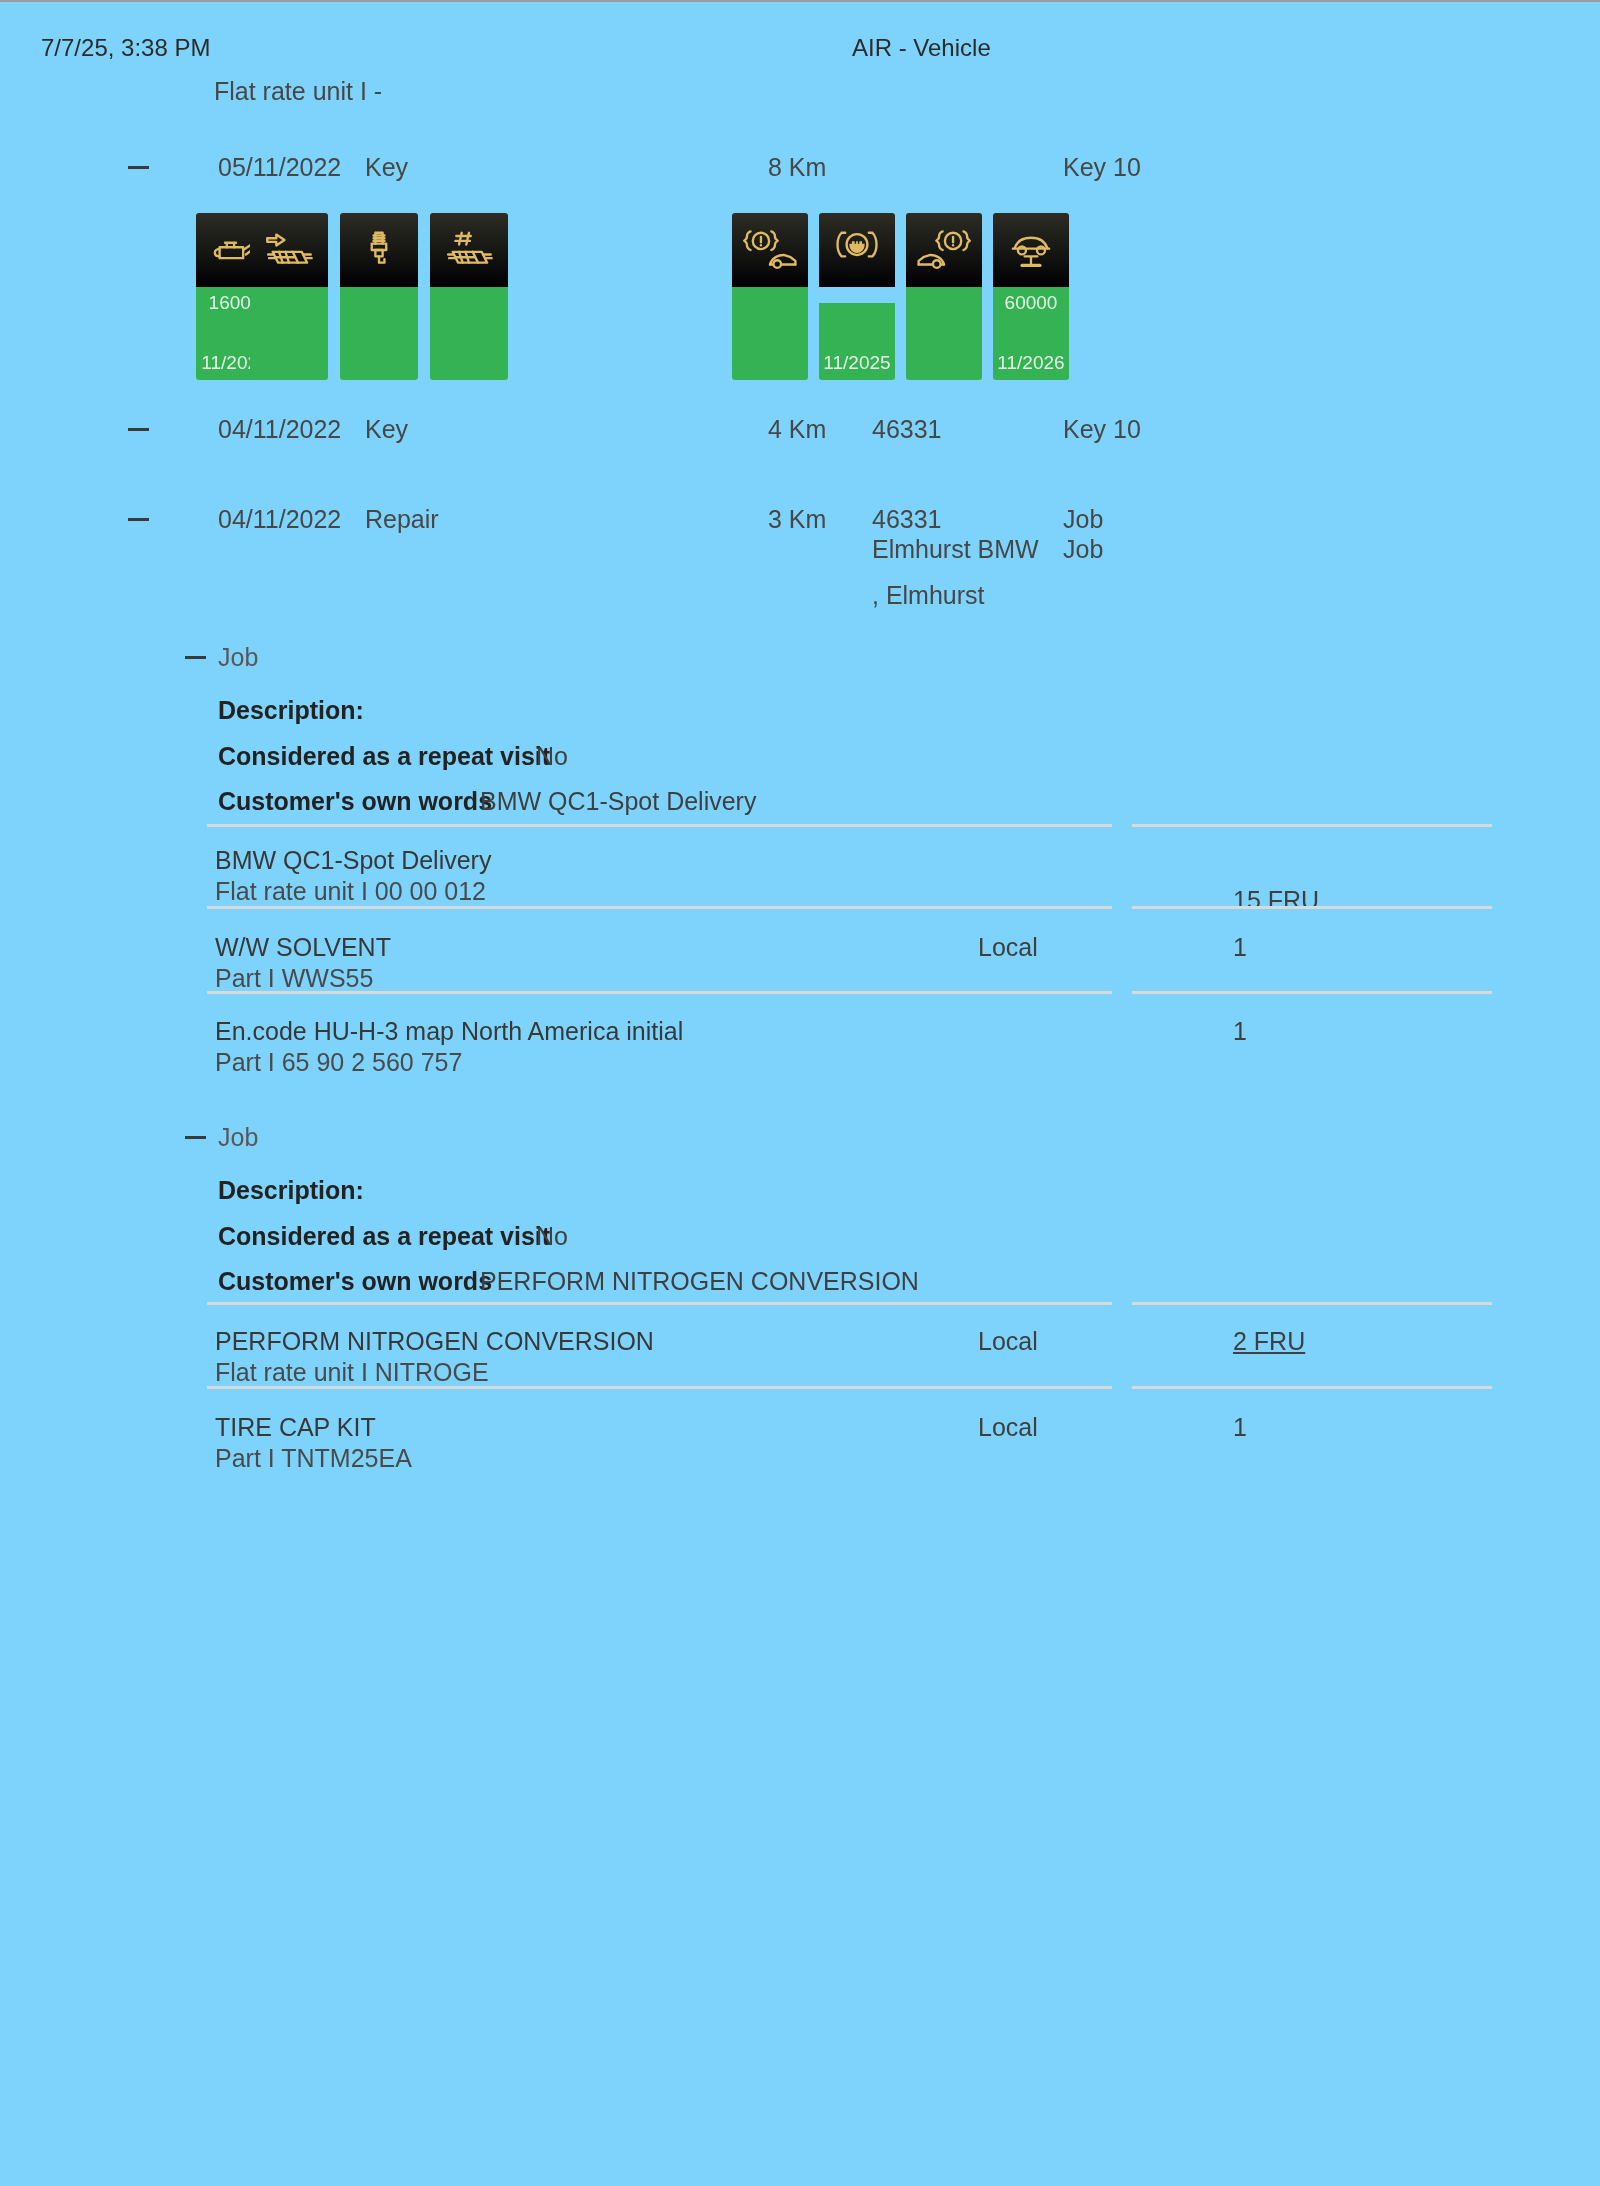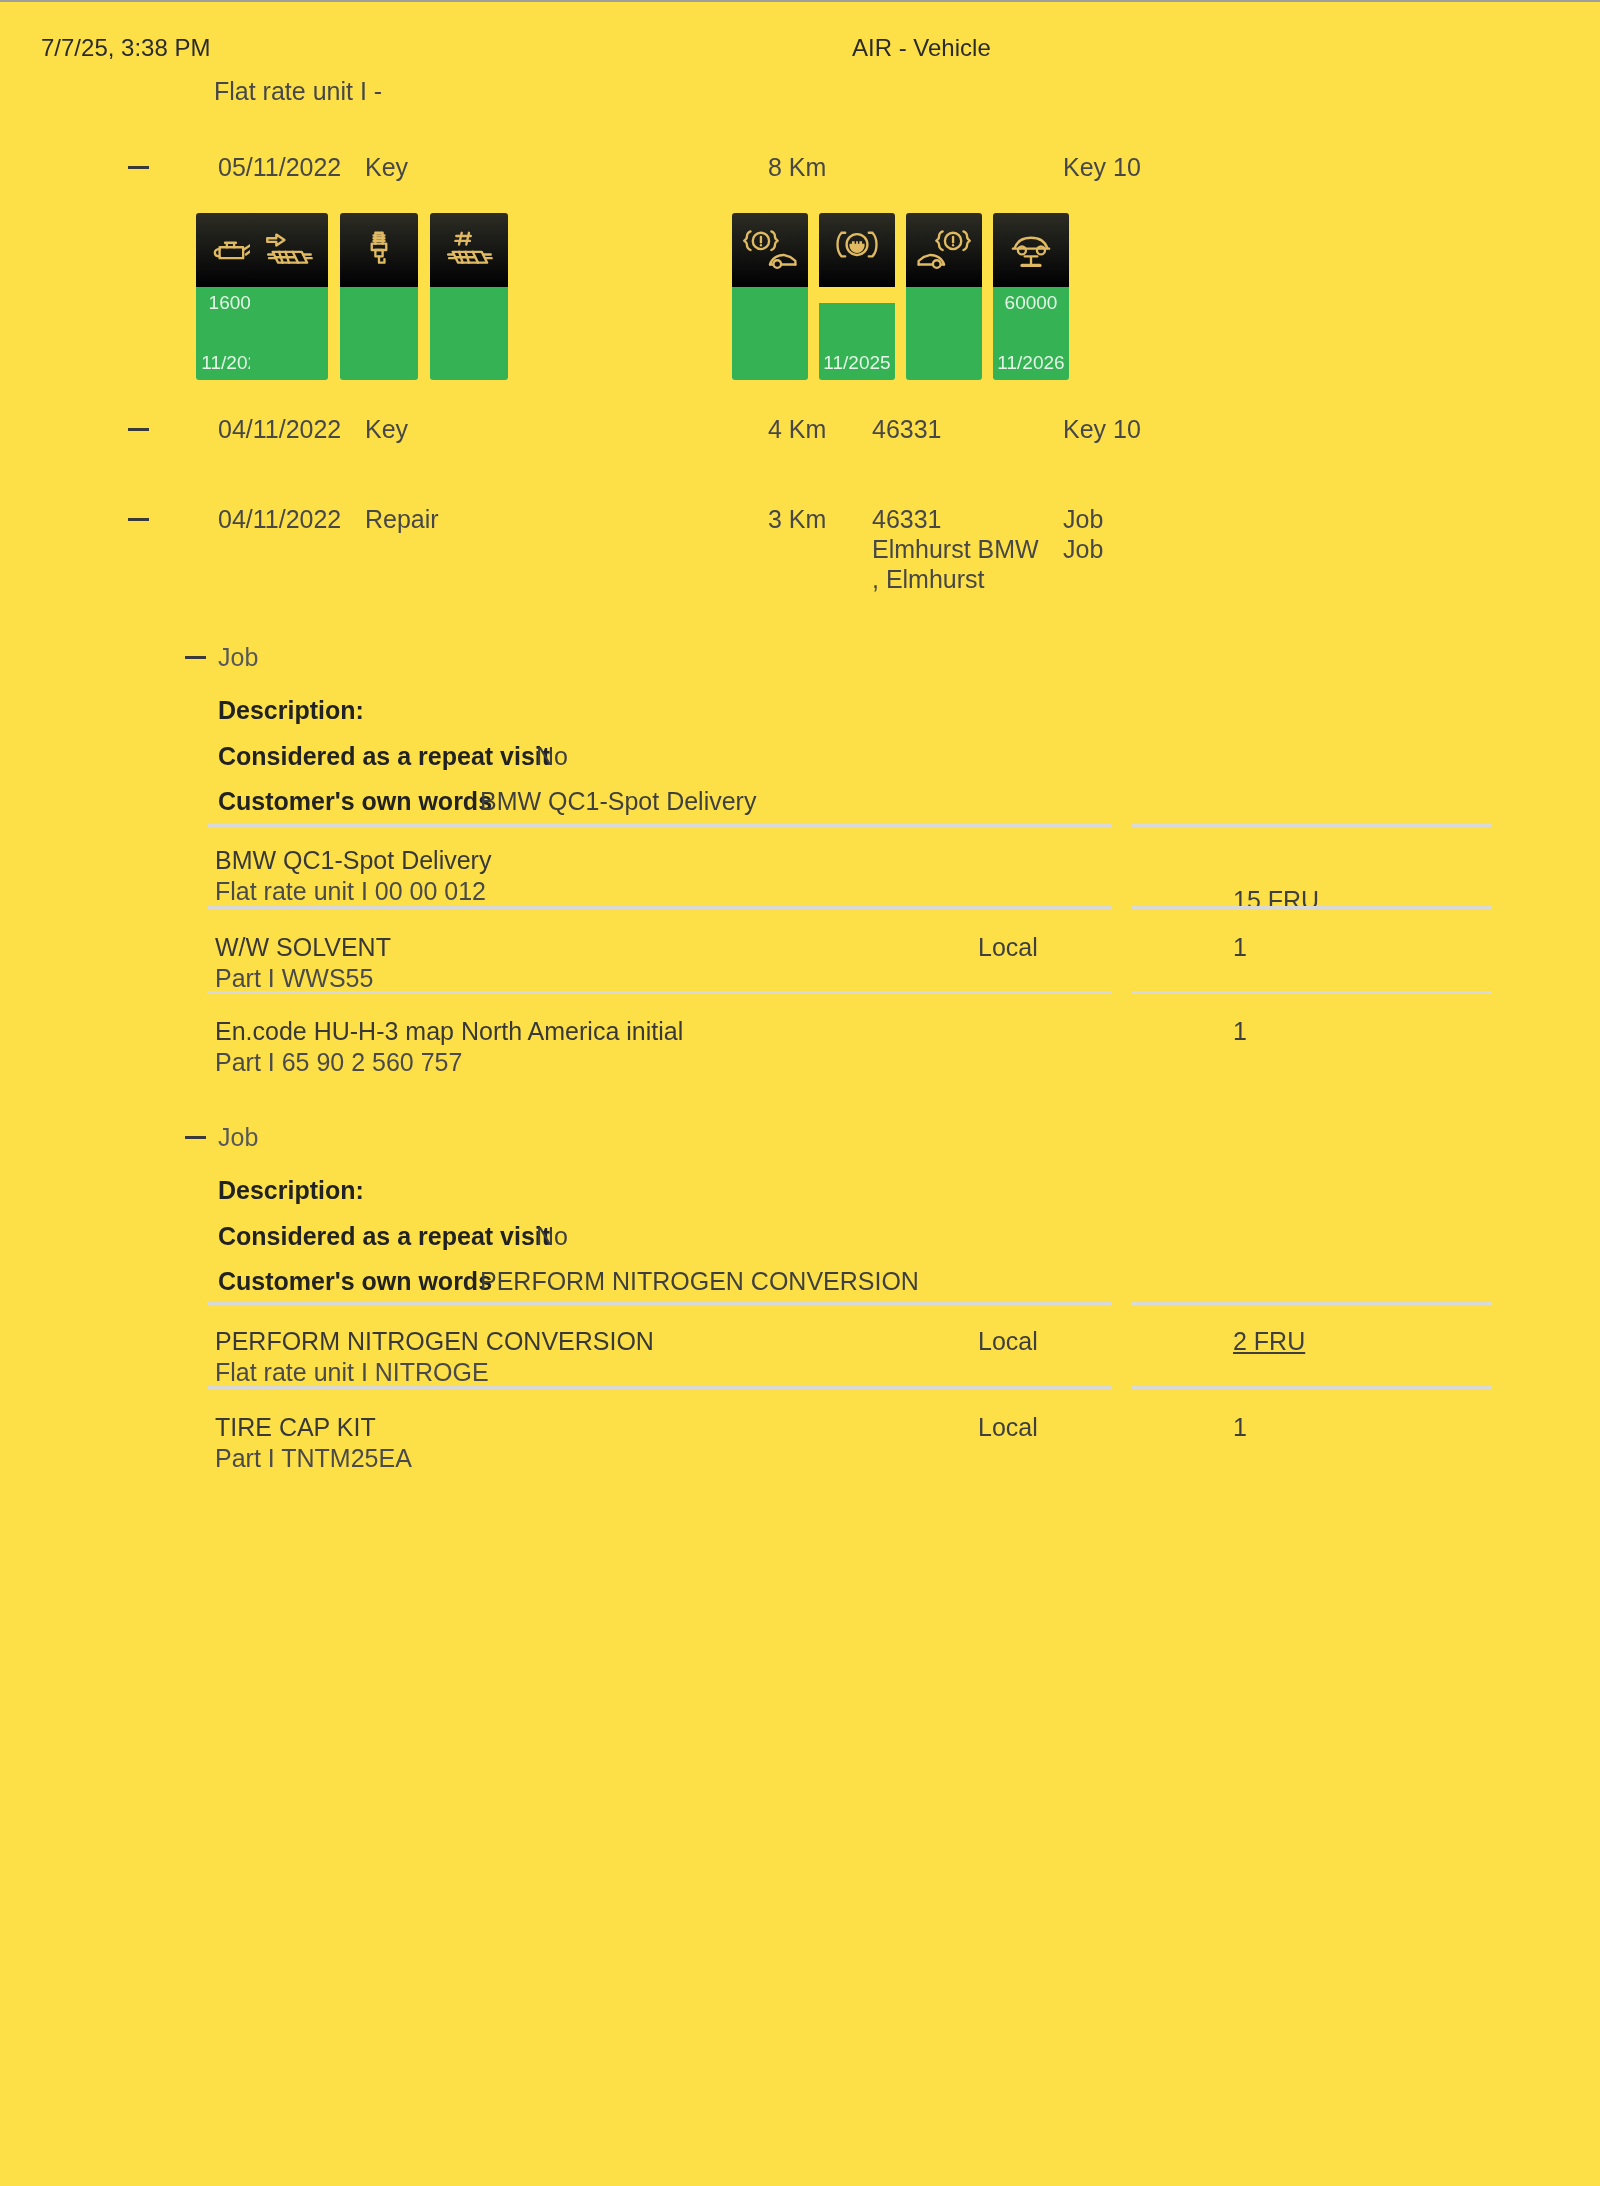--- a/index.html
+++ b/index.html
@@ -1,17 +1,17 @@
 <!DOCTYPE html>
 <html><head>
 <meta charset="utf-8">
 <style>
   html,body{margin:0;padding:0;background:#ffffff;}
   .page{
-    position:relative;width:1600px;height:2186px;background:#fde047;
+    position:relative;width:1600px;height:2186px;background:#7dd3fc;
     font-family:"Liberation Sans","DejaVu Sans",sans-serif;overflow:hidden;
   }
   .topline{position:absolute;left:0;top:0;width:1600px;height:2px;background:#9e9e9e;}
   .t{position:absolute;white-space:nowrap;font-size:25px;color:#474747;line-height:1.2;}
   .hdr{font-size:24px;color:#2b2b2b;}
   .minus{position:absolute;width:21px;height:0;border-top:3px solid #3a3a3a;cursor:pointer;}
   .bl{font-weight:700;color:#222222;}
   .val{color:#3f3f3f;}
   .it{color:#383838;}
   .is{color:#4a4a4a;}
@@ -193,21 +193,21 @@
   <div class="t" style="left:768px;top:414px;">4 Km</div>
   <div class="t" style="left:872px;top:414px;">46331</div>
   <div class="t" style="left:1063px;top:414px;">Key 10</div>
 
   <span class="minus" style="left:128px;top:518px;"></span>
   <div class="t" style="left:218px;top:504px;">04/11/2022</div>
   <div class="t" style="left:365px;top:504px;">Repair</div>
   <div class="t" style="left:768px;top:504px;">3 Km</div>
   <div class="t" style="left:872px;top:504px;">46331</div>
   <div class="t" style="left:872px;top:534px;">Elmhurst BMW</div>
-  <div class="t" style="left:872px;top:564px;">, Elmhurst</div>
+  <div class="t" style="left:872px;top:580px;">, Elmhurst</div>
   <div class="t" style="left:1063px;top:504px;">Job</div>
   <div class="t" style="left:1063px;top:534px;">Job</div>
 
   <span class="minus" style="left:185px;top:656px;"></span>
   <div class="t jobgray" style="left:218px;top:642px;">Job</div>
 
   <div class="t bl" style="left:218px;top:695px;">Description:</div>
   <div class="t bl" style="left:218px;top:741px;">Considered as a repeat visit</div>
   <div class="t val" style="left:536px;top:741px;">No</div>
   <div class="t bl" style="left:218px;top:786px;">Customer's own words</div>

